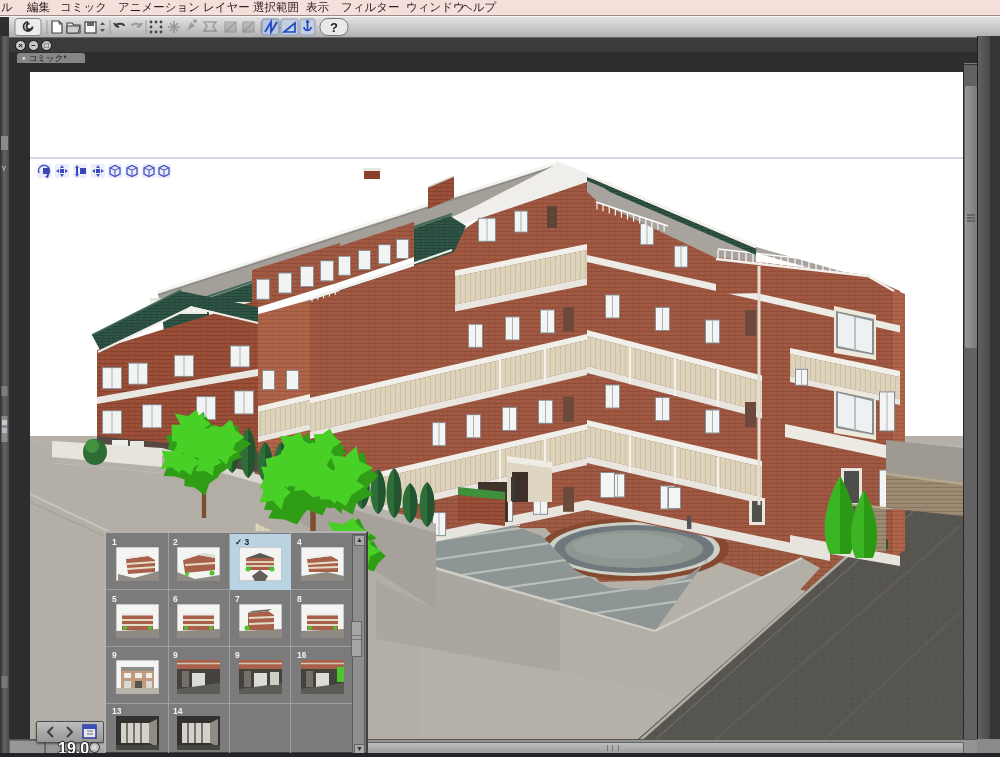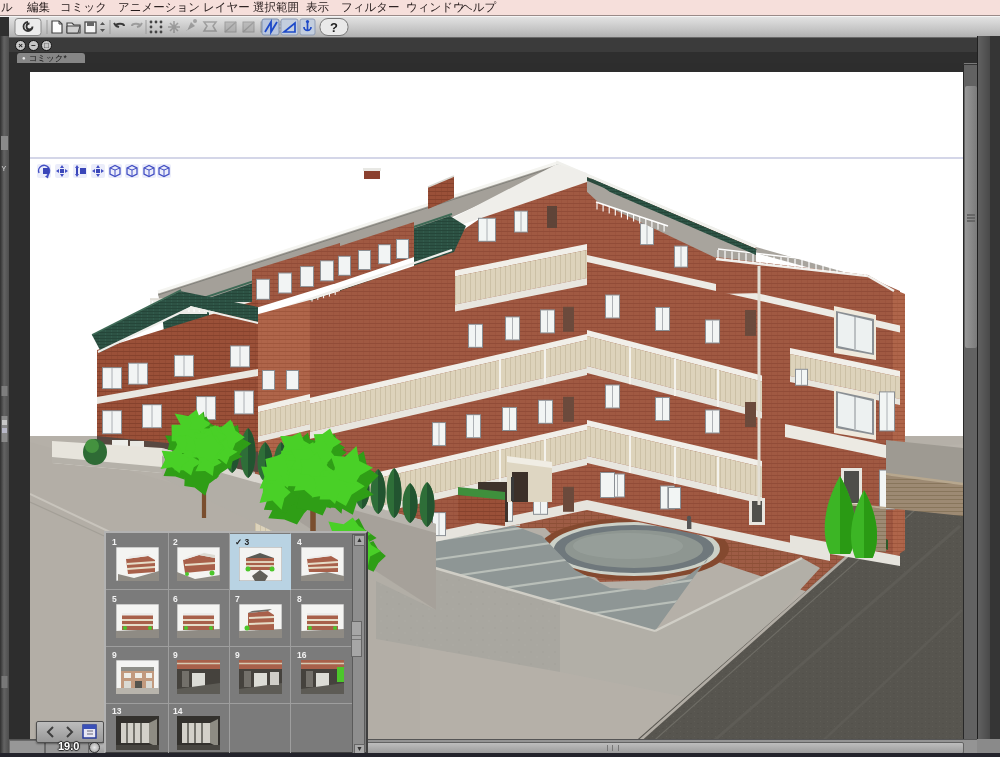--- a/index.html
+++ b/index.html
@@ -16,21 +16,21 @@
 #rvthumb{left:964.5px;top:86px;width:12px;height:262px;background:linear-gradient(90deg,#989898,#7b7b7b);border-radius:2px;z-index:26;}
 #rtabbtn{left:963px;top:53px;width:14px;height:10px;background:#7a7a7a;border:1px solid #333;z-index:26;color:#ddd;font-size:6px;line-height:9px;text-align:center;}
 #redge{left:977px;top:36px;width:13px;height:721px;background:linear-gradient(90deg,#616161,#474747);border-left:1px solid #1f1f1f;z-index:31;}
 #redge2{left:990px;top:36px;width:10px;height:721px;background:#353535;z-index:31;}
 #hbar{left:9px;top:739px;width:968px;height:14px;background:#949494;border-top:1px solid #555;z-index:25;}
 #hthumb{left:96px;top:741.5px;width:866px;height:10px;background:linear-gradient(#bdbdbd,#9c9c9c);border-radius:2px;border:1px solid #636363;z-index:26;}
 #hcorner{left:977px;top:739px;width:23px;height:14px;background:#8a8a8a;z-index:32;}
 #bseg1{left:9px;top:740px;width:34px;height:12px;background:#979797;border:1px solid #6a6a6a;z-index:27;}
 #bseg2{left:45px;top:740px;width:42px;height:12px;background:#979797;border:1px solid #6a6a6a;z-index:27;}
 #navgroup{left:36px;top:721px;width:66px;height:20px;background:linear-gradient(#bdbdbd,#989898);border:1px solid #4f4f4f;border-radius:2px;box-shadow:0 1px 2px rgba(0,0,0,.4);z-index:27;color:#3a3a3a;}
-#zoomtxt{left:58px;top:740px;font-size:11px;color:#fff;text-shadow:-1px 0 1px #222,1px 0 1px #222,0 -1px 1px #222,0 1px 1px #222;font-weight:bold;z-index:28;}
+#zoomtxt{left:58px;top:740px;font-size:16px;color:#fff;text-shadow:-1px 0 1px #222,1px 0 1px #222,0 -1px 1px #222,0 1px 1px #222;font-weight:bold;z-index:28;}
 #zoomglass{left:89px;top:742px;width:9px;height:9px;border-radius:50%;background:radial-gradient(#e8e8e8,#9a9a9a);border:1.5px solid #333;z-index:28;}
 #bottomdark{left:0px;top:753px;width:1000px;height:4px;background:#23232b;z-index:33;}
 #panel{left:104px;top:531px;width:260px;height:219px;background:#7b7b7b;border-top:2px solid #b2b2b2;border-left:2px solid #b2b2b2;border-right:2px solid #3f3f3f;border-bottom:2px solid #3f3f3f;z-index:28;}
 .cell{position:absolute;width:61px;height:56px;}
 .cell .num{position:absolute;left:5px;top:3px;font-size:8.5px;font-weight:bold;color:#f2f2f2;}
 .cell svg{position:absolute;left:9px;top:13px;}
 .csel{background:#b9d3e3;}
 .csel .num{color:#222;}
 .vline{position:absolute;width:1px;background:#9e9e9e;top:0;height:226px;}
 .hline{position:absolute;height:1px;background:#9e9e9e;left:0;width:246px;}

